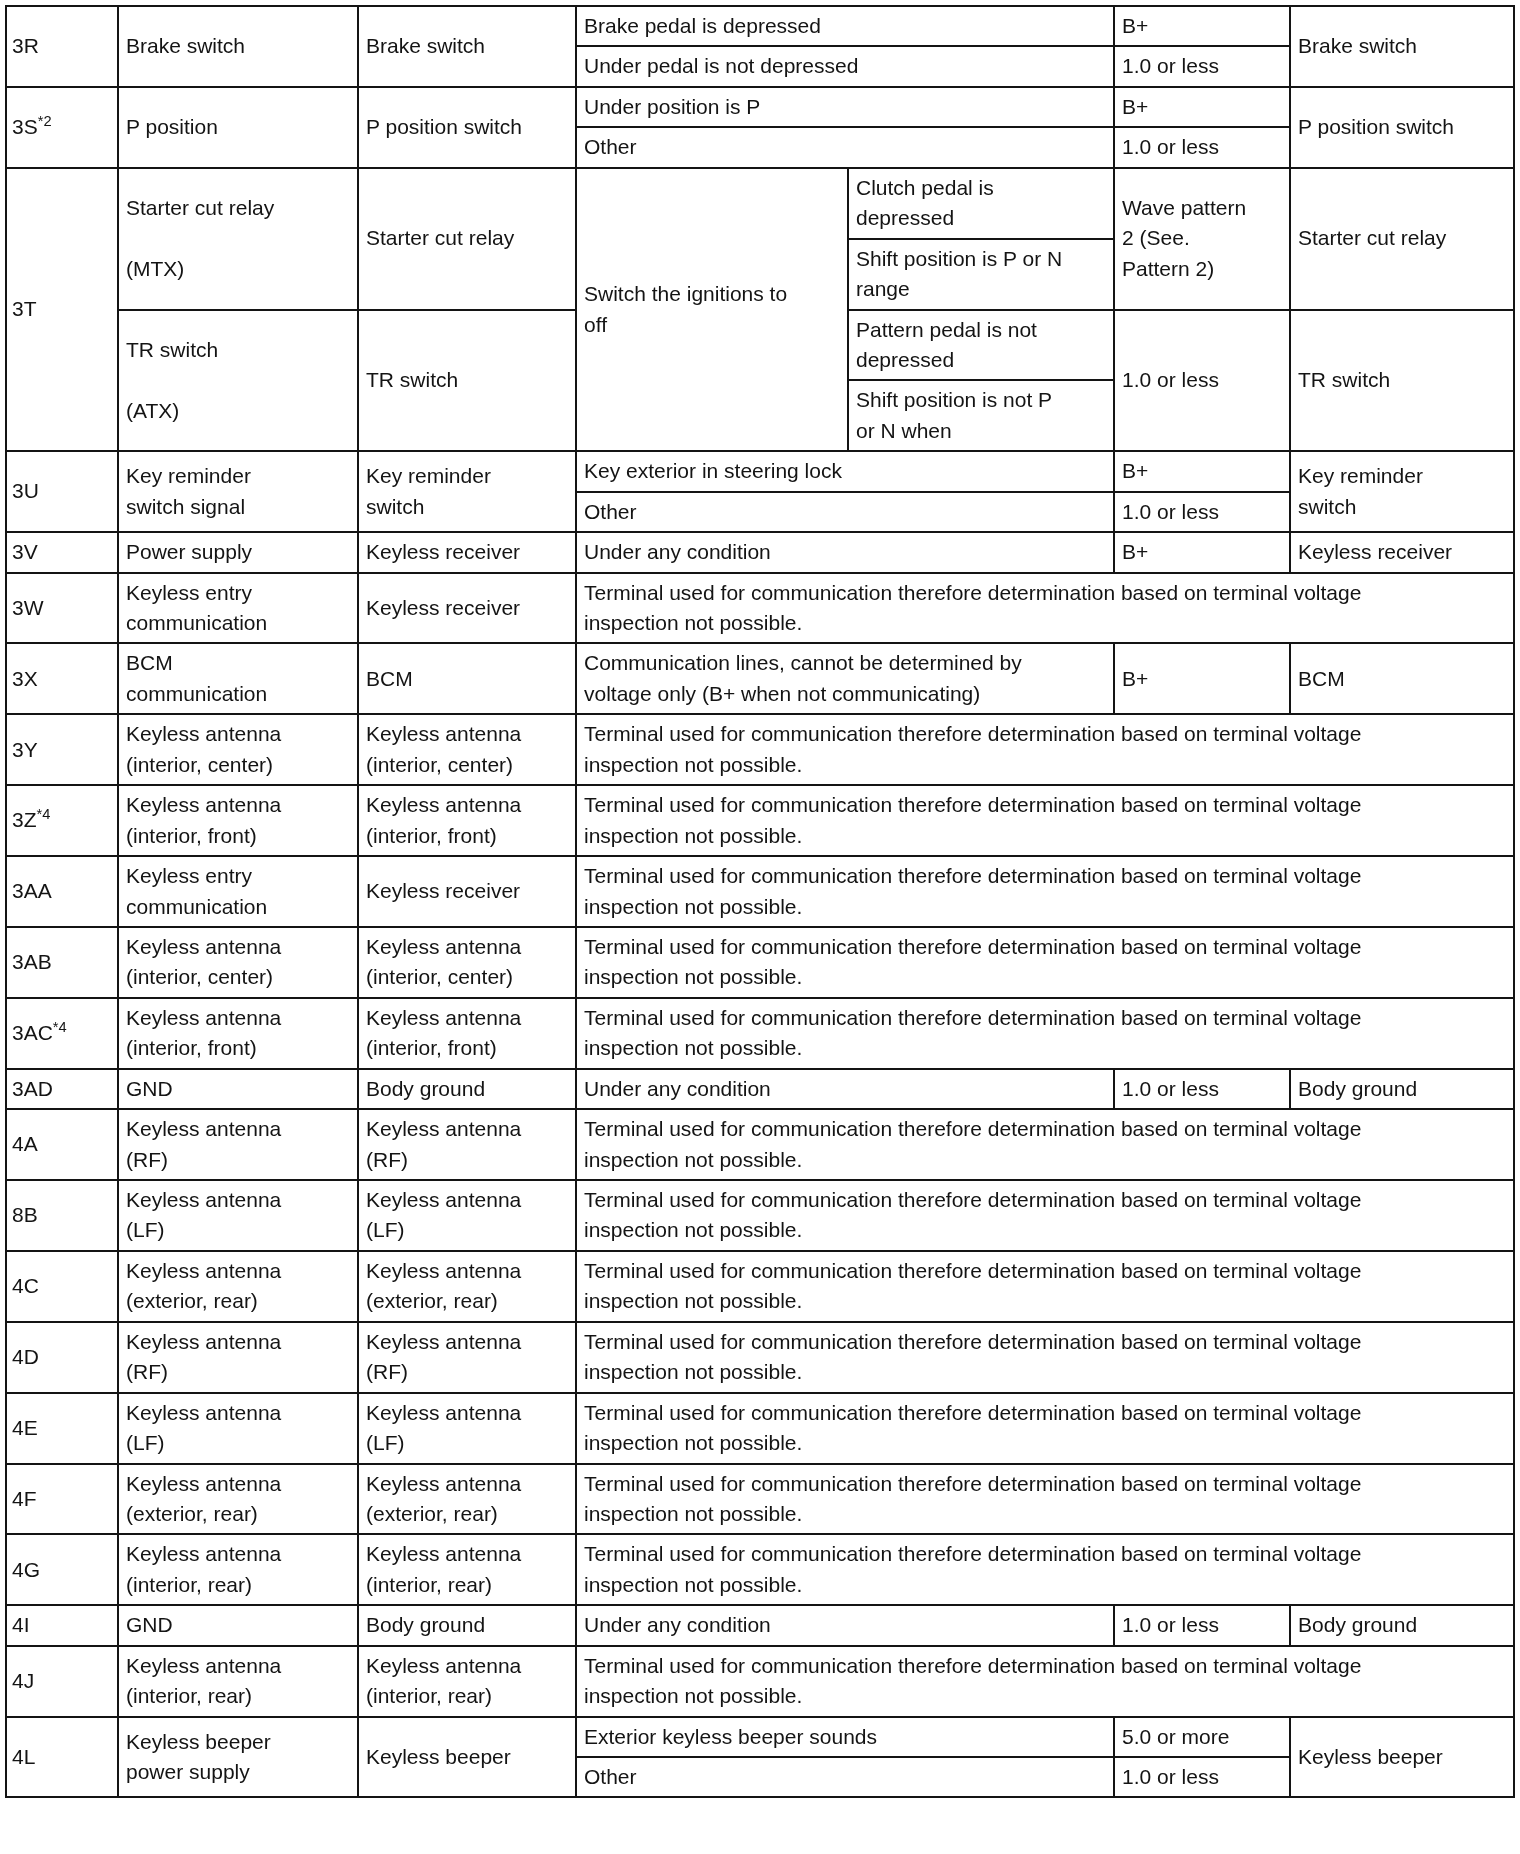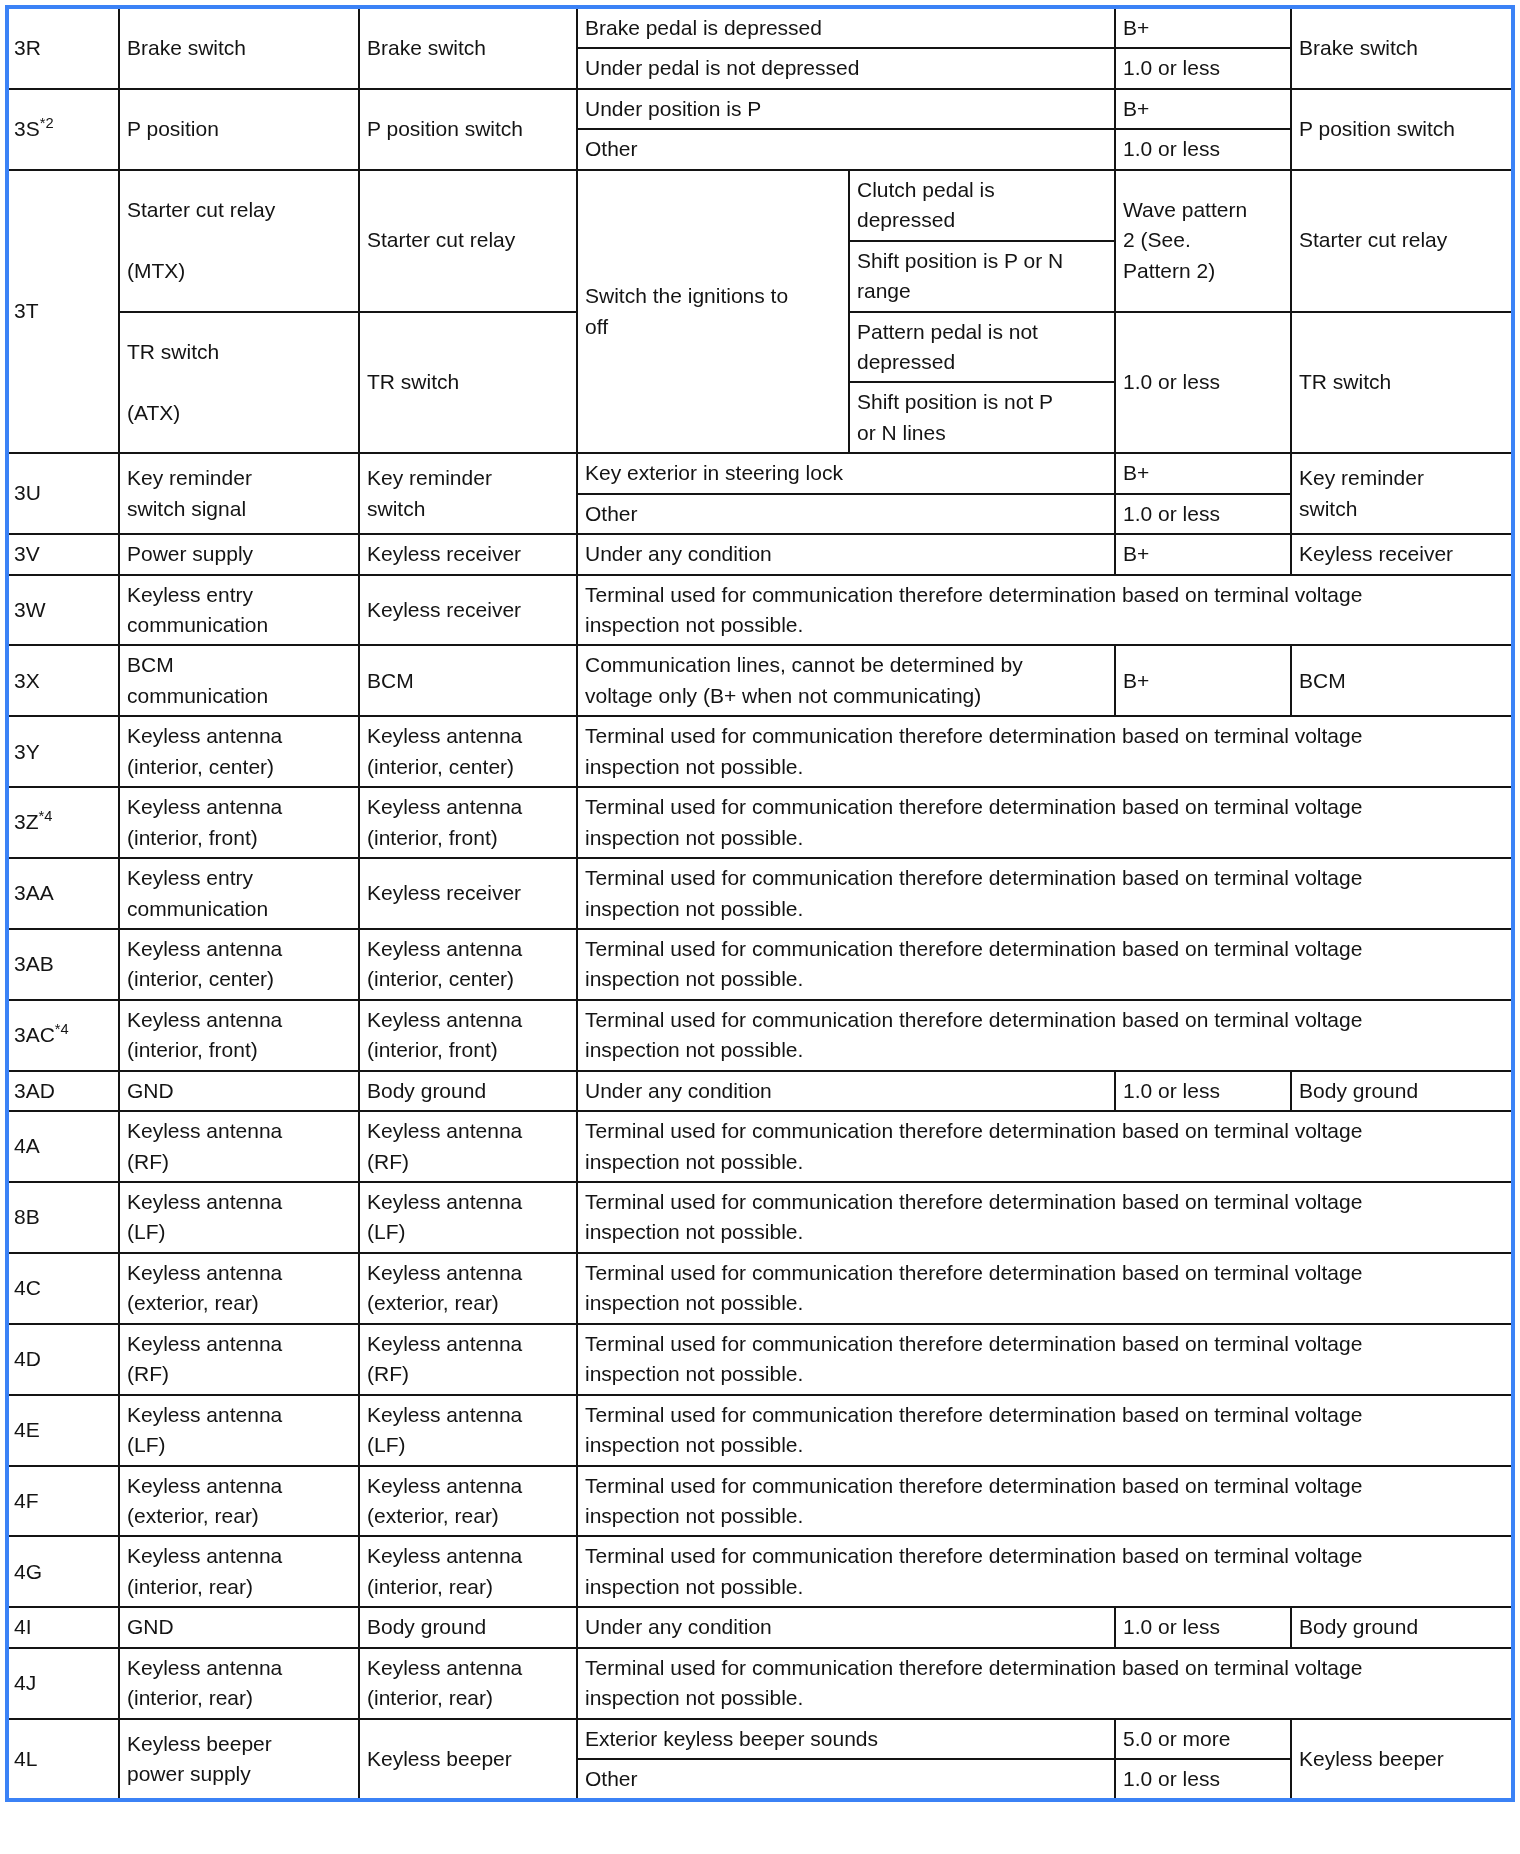--- a/index.html
+++ b/index.html
@@ -7,21 +7,21 @@
   body {
     font-family: "Liberation Sans", "DejaVu Sans", sans-serif;
     color: #141414;
     width: 1520px;
   }
   .page { padding: 5px; }
   table.tv-table {
     border-collapse: collapse;
     table-layout: fixed;
     width: 1510px;
-    border: 4px solid #3b82f6;
+    border: 2px solid #3b82f6;
     background: #ffffff;
   }
   td {
     border: 2px solid #141414;
     vertical-align: middle;
     padding: 4px 7px;
     font-size: 21px;
     line-height: 1.45;
     white-space: pre-line;
     overflow: hidden;
@@ -95,21 +95,21 @@
 
 (ATX)</td>
       <td rowspan="2">TR switch</td>
       <td>Pattern pedal is not
 depressed</td>
       <td rowspan="2">1.0 or less</td>
       <td rowspan="2">TR switch</td>
     </tr>
     <tr>
       <td>Shift position is not P
-or N lines</td>
+or N when</td>
     </tr>
 
     <tr>
       <td class="c-term" rowspan="2">3U</td>
       <td rowspan="2">Key reminder
 switch signal</td>
       <td rowspan="2">Key reminder
 switch</td>
       <td colspan="2">Key exterior in steering lock</td>
       <td>B+</td>

